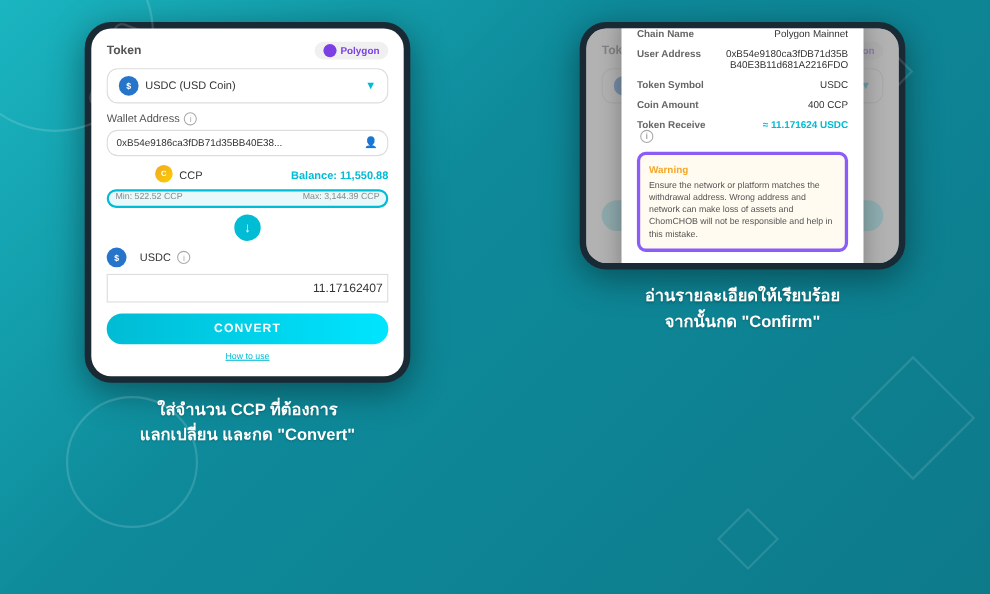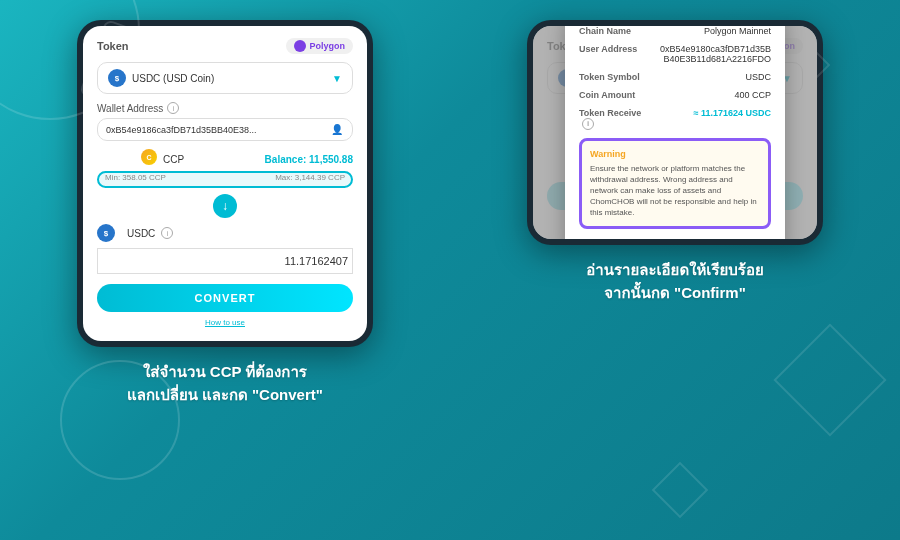--- a/index.html
+++ b/index.html
@@ -451,21 +451,21 @@
           </div>
 
           <div class="ccp-balance-row">
             <div class="ccp-icon">C</div>
             <span class="ccp-label">CCP</span>
             <span class="ccp-balance">Balance: 11,550.88</span>
           </div>
 
           <div class="amount-input-container">
             <div class="min-max-row">
-              <span>Min: 358.05 CCP</span>
+              <span>Min: 522.52 CCP</span>
               <span>Max: 3,144.39 CCP</span>
             </div>
           </div>
 
           <div class="arrow-down-btn">
             <div class="arrow-circle">↓</div>
           </div>
 
           <div class="usdc-section">
             <div class="usdc-icon">$</div>

